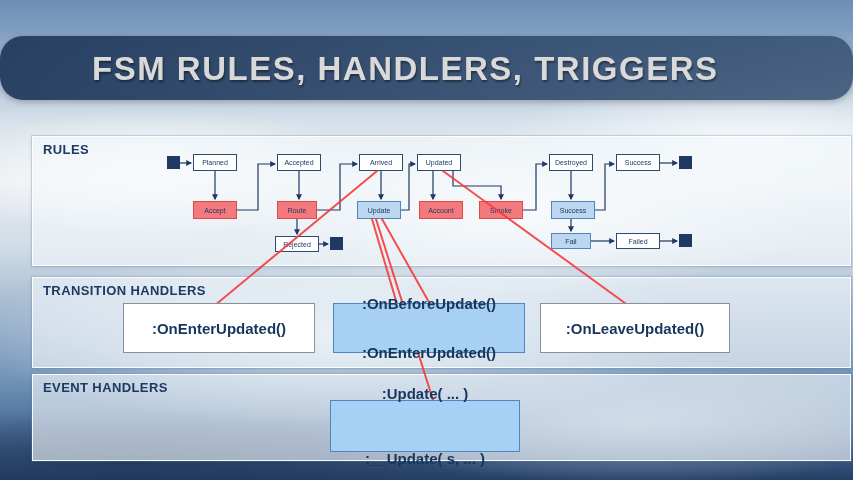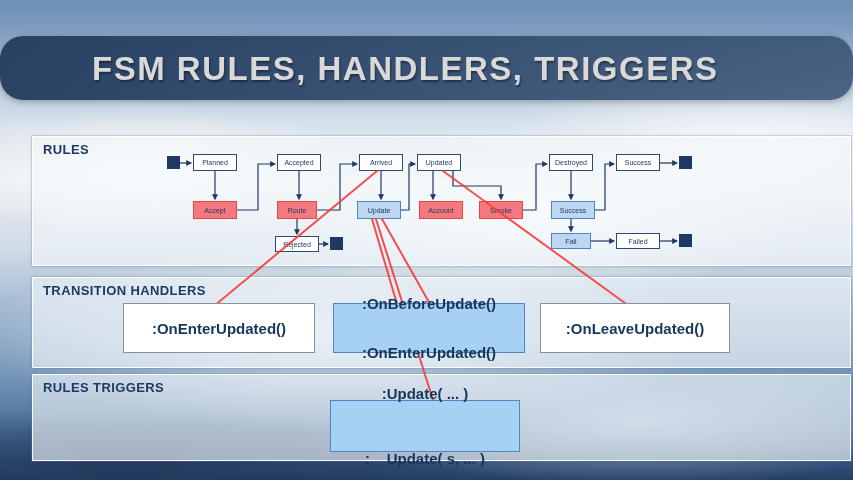--- a/index.html
+++ b/index.html
@@ -65,21 +65,21 @@
 
   <div class="panel" style="top:136px;height:128px;">
     <div class="panel-label">RULES</div>
   </div>
 
   <div class="panel" style="top:277px;height:89px;">
     <div class="panel-label">TRANSITION HANDLERS</div>
   </div>
 
   <div class="panel" style="top:374px;height:85px;">
-    <div class="panel-label">RULES TRIGGERS</div>
+    <div class="panel-label">EVENT HANDLERS</div>
   </div>
 
   <div class="sq" style="left:167px;top:156px;"></div>
   <div class="sq" style="left:679px;top:156px;"></div>
   <div class="sq" style="left:330px;top:237px;"></div>
   <div class="sq" style="left:679px;top:234px;"></div>
 
   <div class="node white" style="left:193px;top:154px;width:44px;height:17px;">Planned</div>
   <div class="node white" style="left:277px;top:154px;width:44px;height:17px;">Accepted</div>
   <div class="node white" style="left:359px;top:154px;width:44px;height:17px;">Arrived</div>

